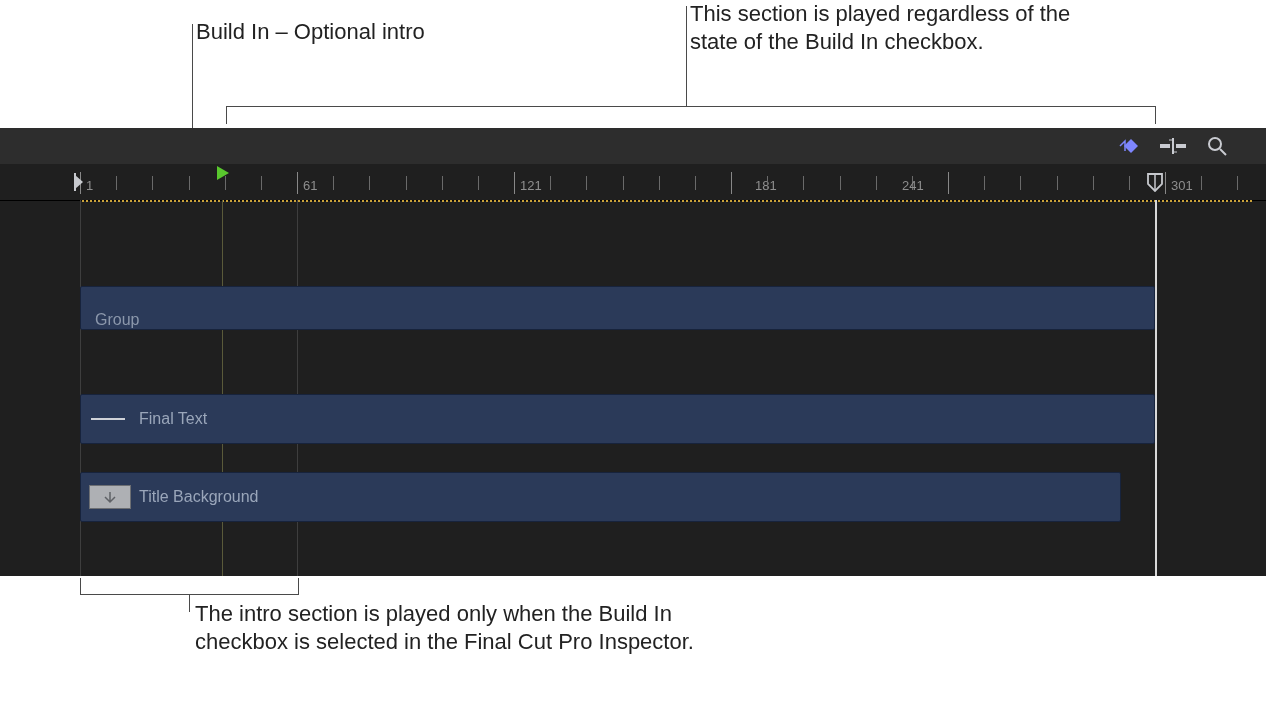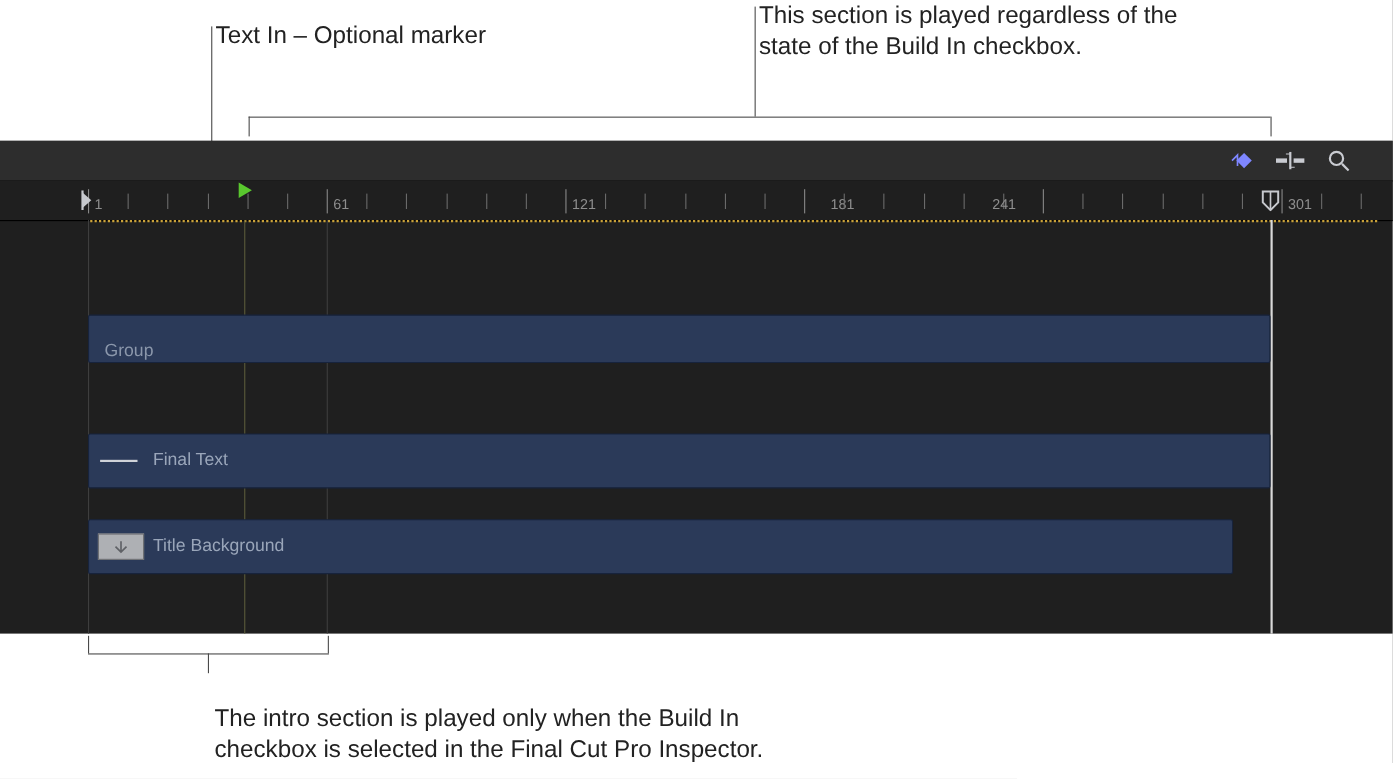--- a/index.html
+++ b/index.html
@@ -190,21 +190,21 @@
     background: #d8d8d8;
     width: 2px;
   }
   .vline.olive {
     background: #5a5a3a;
   }
 </style>
 </head>
 <body>
 
-<div class="callout" style="left:196px; top:18px; width:260px;">Text In – Optional marker</div>
+<div class="callout" style="left:196px; top:18px; width:260px;">Build In – Optional intro</div>
 
 <div class="callout-line bracket-v" style="left:192px; top:24px; height:158px;"></div>
 
 <div class="callout" style="left:690px; top:0px; width:420px;">This section is played regardless of the state of the Build In checkbox.</div>
 
 <div class="callout-line bracket-v" style="left:686px; top:6px; height:100px;"></div>
 
 <div class="callout-line bracket-h" style="left:226px; top:106px; width:929px;"></div>
 
 <div class="callout-line bracket-v" style="left:226px; top:106px; height:18px;"></div>
@@ -343,13 +343,13 @@
 </div>
 
 <div class="callout-line bracket-v" style="left:80px;  top:578px; height:16px;"></div>
 
 <div class="callout-line bracket-v" style="left:298px; top:578px; height:16px;"></div>
 
 <div class="callout-line bracket-h" style="left:80px; top:594px; width:219px;"></div>
 
 <div class="callout-line bracket-v" style="left:189px; top:594px; height:18px;"></div>
 
-<div class="callout" style="left:195px; top:600px; width:500px;margin-top:39px;">The intro section is played only when the Build In checkbox is selected in the Final Cut Pro Inspector.</div>
+<div class="callout" style="left:195px; top:600px; width:500px;">The intro section is played only when the Build In checkbox is selected in the Final Cut Pro Inspector.</div>
 
 </body></html>

